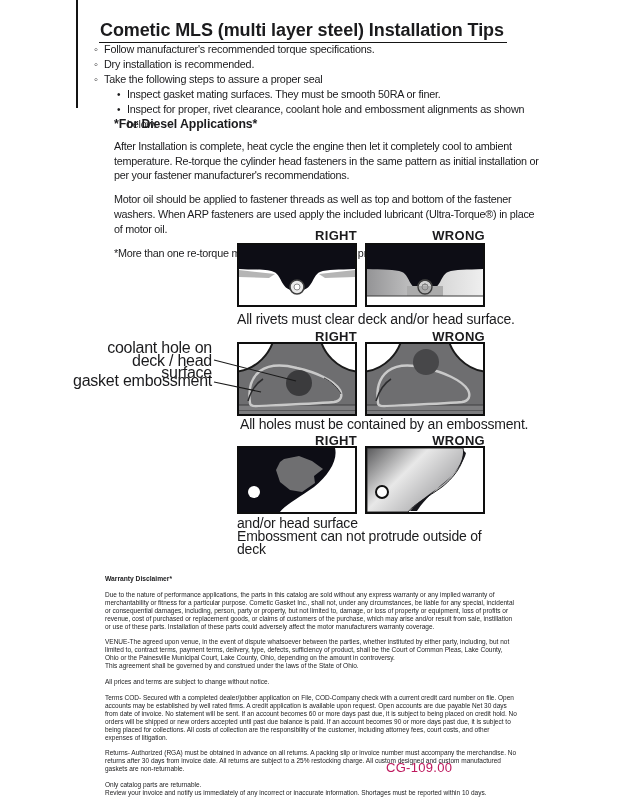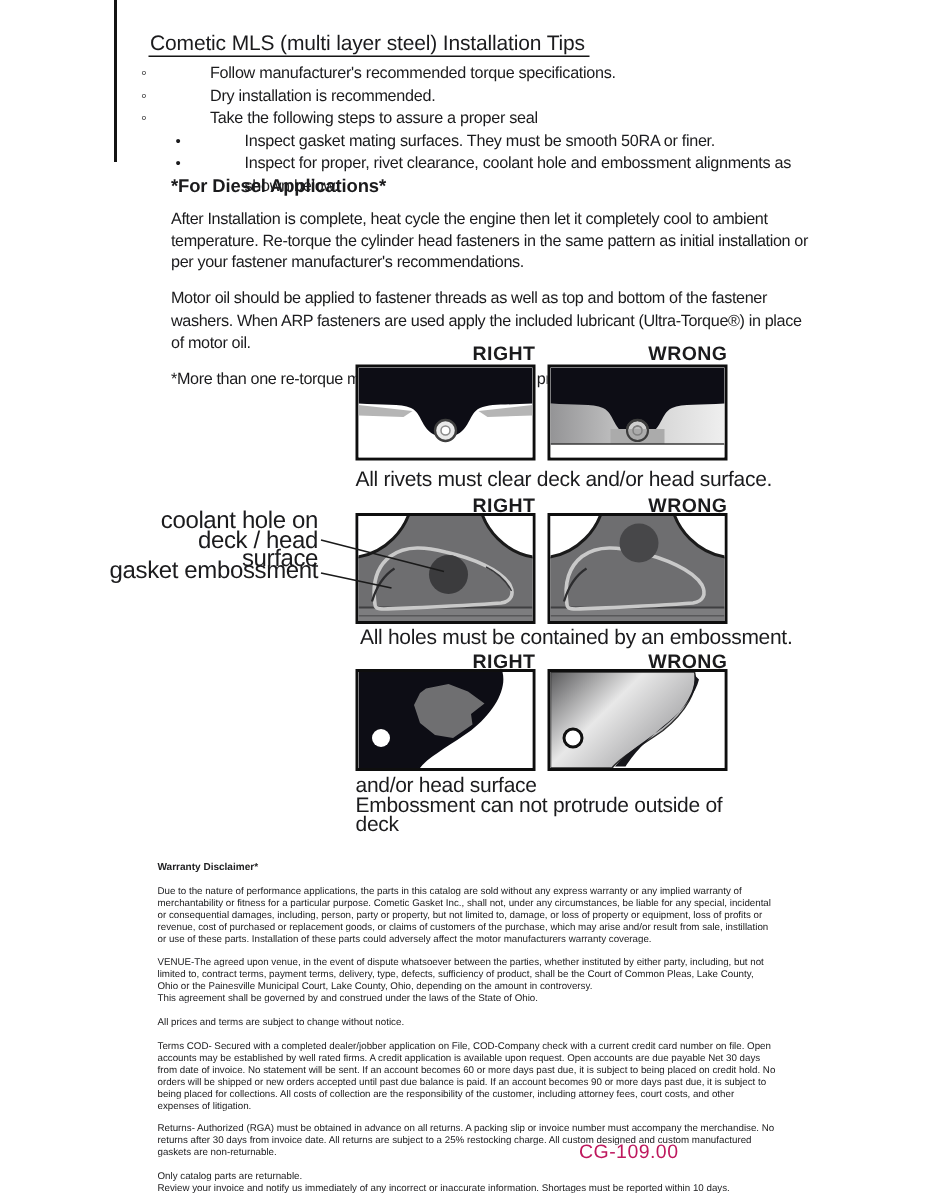--- a/index.html
+++ b/index.html
@@ -2,25 +2,25 @@
 <html><head>
 <meta charset="utf-8">
 <style>
   html,body{margin:0;padding:0;}
   body{
     width:618px;height:800px;position:relative;background:#ffffff;
     font-family:"Liberation Sans", sans-serif;color:#1b1b1d;overflow:hidden;
   }
   .page-edge{position:absolute;left:76px;top:0;width:2px;height:108px;background:#141414;}
   .title{
-    position:absolute;left:99px;top:20px;font-size:14px;font-weight:normal;
+    position:absolute;left:99px;top:20px;font-size:18px;font-weight:bold;
     letter-spacing:-0.1px;border-bottom:1.5px solid #151515;padding:0 3px 1px 1px;white-space:nowrap;
   }
   .tips{position:absolute;left:94px;top:42px;width:448px;font-size:10.8px;line-height:15px;letter-spacing:-0.2px;}
-  .bullet-row{display:flex;gap:36px;}
+  .bullet-row{display:flex;}
   .bullet-row .marker{flex:0 0 10px;}
   .marker.circ::before{content:"◦";font-size:11px;}
   .marker.dot::before{content:"•";font-size:10px;}
   .bullet-row.sub{margin-left:23px;}
   .diesel{position:absolute;left:114px;top:117px;width:430px;font-size:10.8px;line-height:14.8px;letter-spacing:-0.25px;}
   .diesel .heading{font-weight:bold;font-size:12.3px;letter-spacing:-0.1px;margin:0 0 7px 0;}
   .diesel p{margin:0 0 9px 0;}
   .diag-label{position:absolute;width:120px;text-align:right;font-size:13px;letter-spacing:0.3px;font-weight:bold;}
   .diag-box{position:absolute;width:120px;border:2px solid #0e0e0e;background:#fff;box-sizing:border-box;}
   .diag-box svg{display:block;width:100%;height:100%;}

